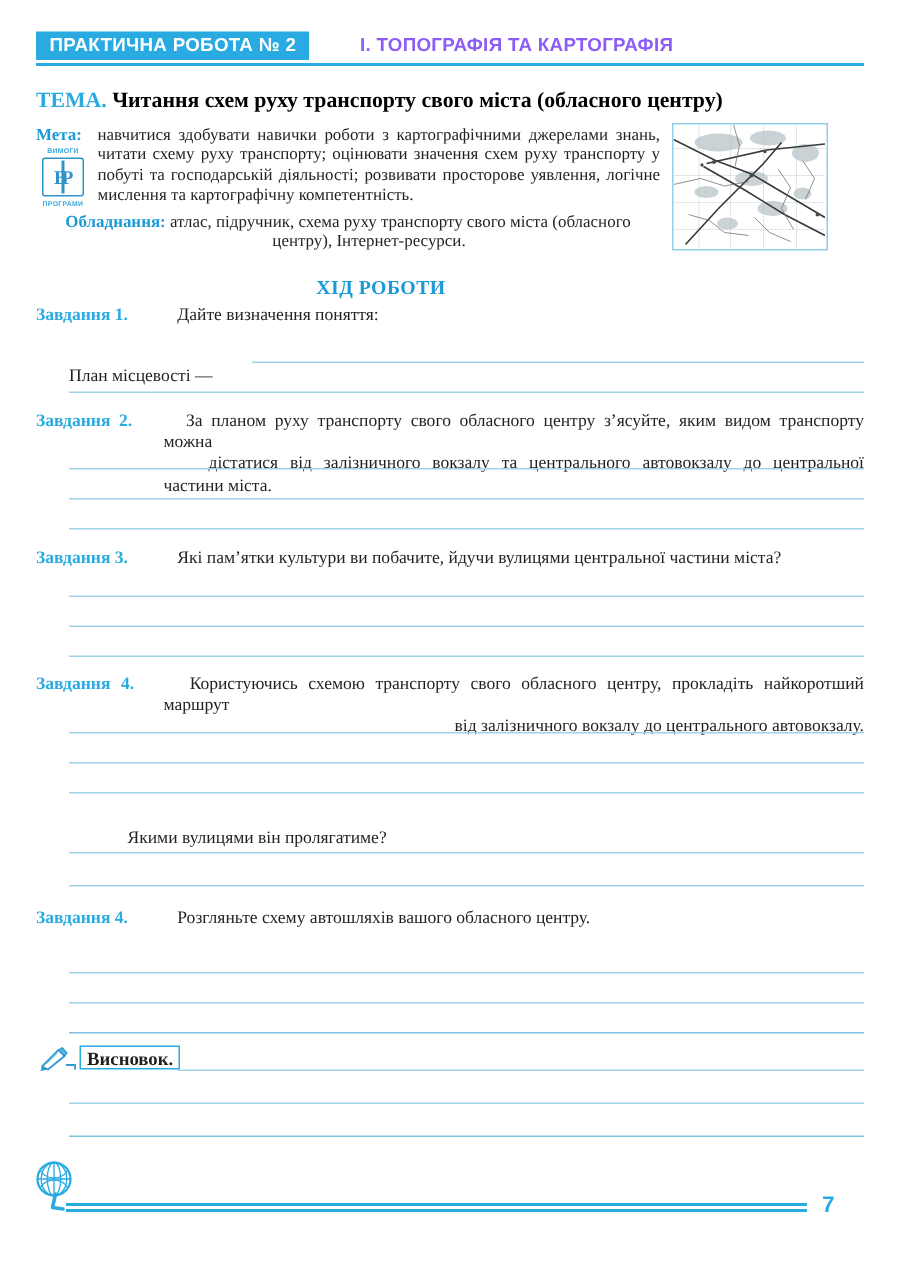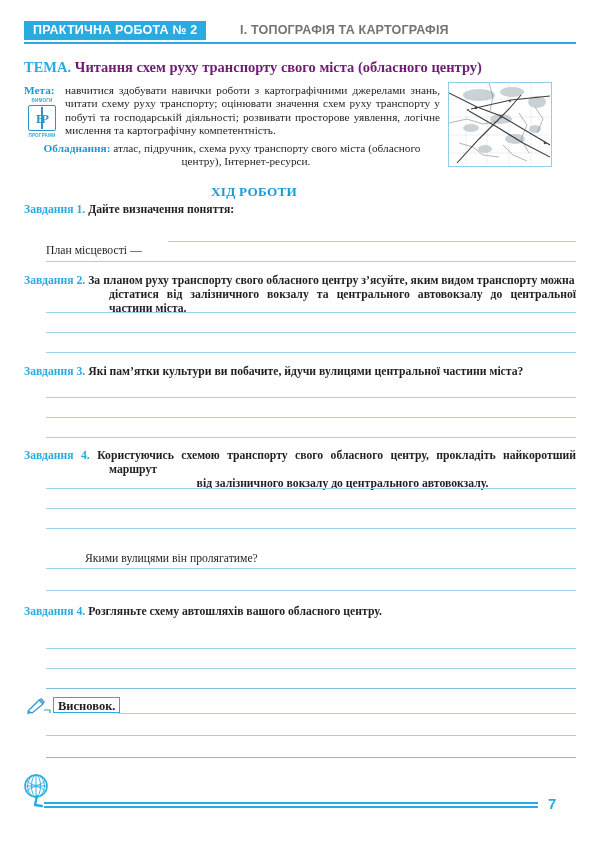--- a/index.html
+++ b/index.html
@@ -43,21 +43,21 @@
     line-height: 19px;
     padding: 0 9px 0 9px;
     white-space: nowrap;
   }
   .header-section {
     position: absolute;
     left: 216px;
     top: 0;
     height: 19px;
     line-height: 19px;
-    color: #737373;
+    color: #8b5cf6;
     font-family: "Liberation Sans", sans-serif;
     font-weight: bold;
     font-size: 12.5px;
     letter-spacing: 0.2px;
     white-space: nowrap;
   }
   .header-rule {
     position: absolute;
     left: 0;
     top: 21px;
@@ -73,21 +73,21 @@
     top: 58px;
     width: 552px;
     font-size: 14.5px;
     font-weight: bold;
     line-height: 18px;
   }
   .topic .lead {
     color: #29abe2;
   }
   .topic .body {
-    color: #701a75;
+    color: #000000;
   }
 
   
   .meta-block {
     position: absolute;
     left: 24px;
     top: 84px;
     width: 552px;
   }
   .label-blue {
@@ -218,29 +218,30 @@
     width: 552px;
     font-size: 11.7px;
     line-height: 14.2px;
   }
   .task-num {
     color: #29abe2;
     font-weight: bold;
   }
   .task-text {
     color: #231f20;
-    font-weight: bold;
+    font-weight: normal;
+    margin-left: 30px;
   }
   .task-hang {
     display: block;
     padding-left: 85px;
     text-indent: -85px;
     text-align: justify;
   }
-  .task-hang.nojustify { text-align: center; }
+  .task-hang.nojustify { text-align: right; }
 
   .subq {
     position: absolute;
     left: 24px;
     width: 552px;
     font-size: 11.7px;
     line-height: 14.2px;
     margin-top: 16px;
   }
   .subq-indent {

